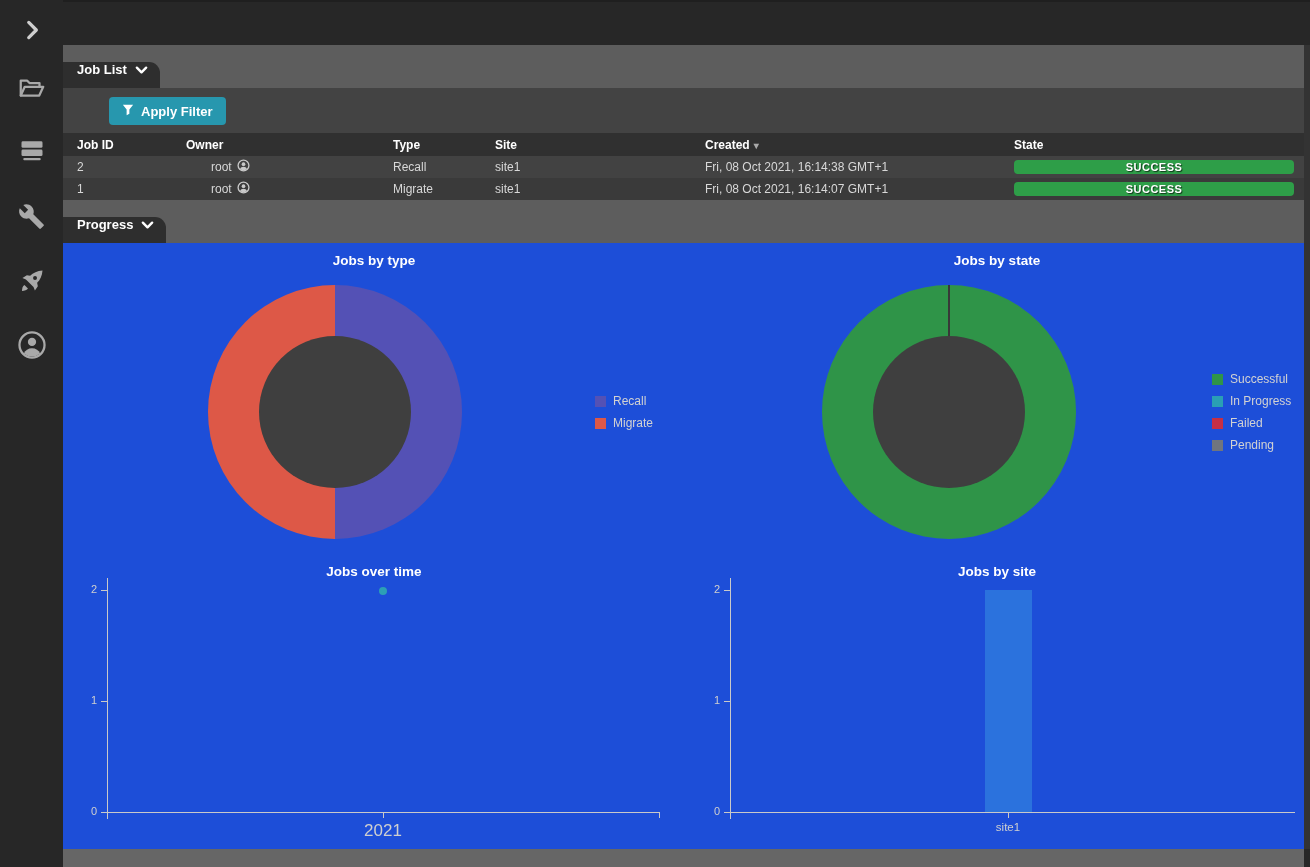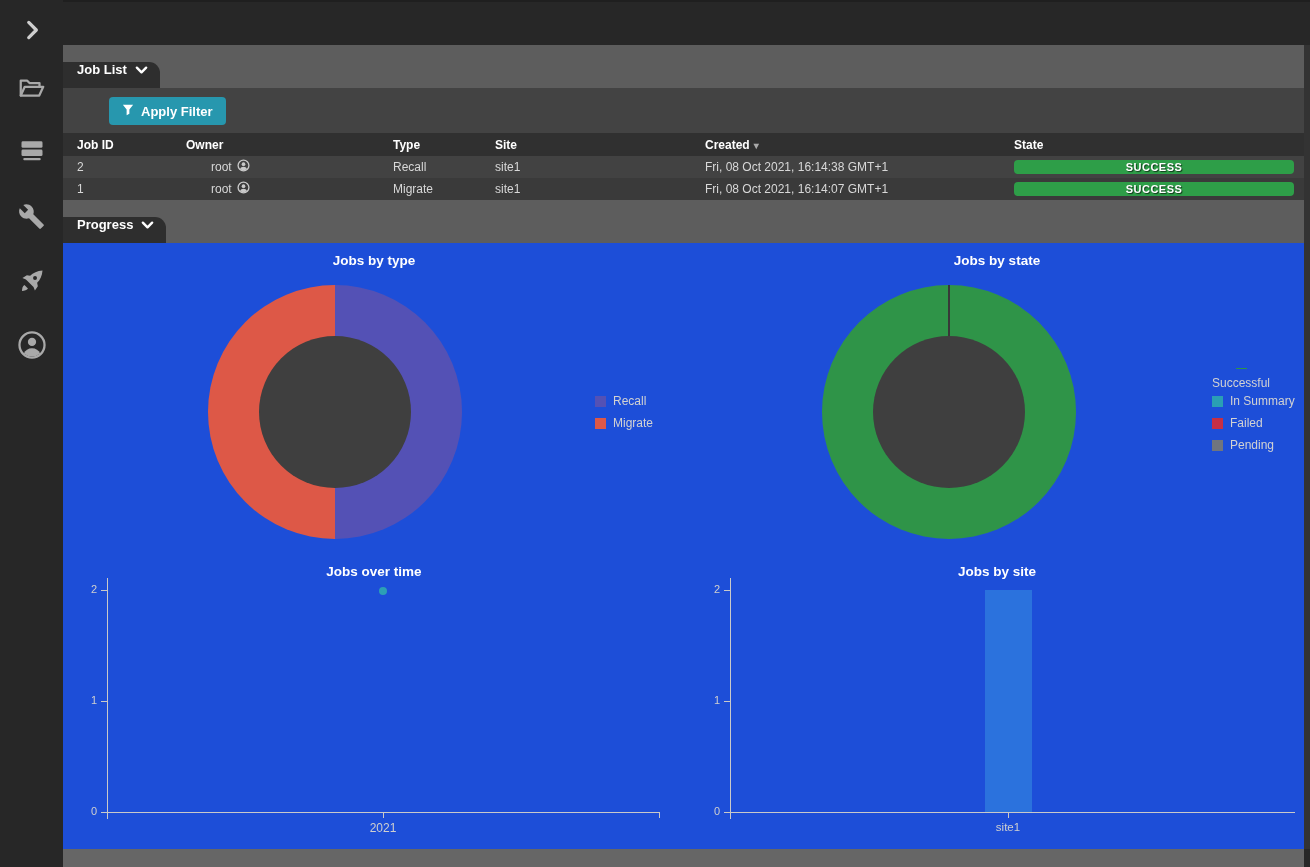--- a/index.html
+++ b/index.html
@@ -202,46 +202,46 @@
           <span class="legend-swatch" style="background: rgb(84, 81, 181);"></span>
           <span class="legend-text">Recall</span>
         </div>
         <div class="legend-row" style="position: absolute; left: 532px; top: 169px;">
           <span class="legend-swatch" style="background: rgb(221, 88, 71);"></span>
           <span class="legend-text">Migrate</span>
         </div>
         <div style="position: absolute; left: 759px; top: 42px; width: 254px; height: 254px; border-radius: 50%; background: conic-gradient(rgb(47, 148, 72) 0deg, rgb(47, 148, 72) 360deg);"></div>
         <div style="position: absolute; left: 885px; top: 42px; width: 2px; height: 53px; background: rgb(56, 56, 56);"></div>
         <div style="position: absolute; left: 810px; top: 93px; width: 152px; height: 152px; border-radius: 50%; background: rgb(63, 63, 63);"></div>
-        <div class="legend-row" style="position: absolute; left: 1149px; top: 125px; flex-direction: column;">
+        <div class="legend-row" style="position: absolute; left: 1149px; top: 125px;">
           <span class="legend-swatch" style="background: rgb(47, 148, 72);"></span>
           <span class="legend-text">Successful</span>
         </div>
         <div class="legend-row" style="position: absolute; left: 1149px; top: 147px;">
           <span class="legend-swatch" style="background: rgb(42, 159, 180);"></span>
-          <span class="legend-text">In Summary</span>
+          <span class="legend-text">In Progress</span>
         </div>
         <div class="legend-row" style="position: absolute; left: 1149px; top: 169px;">
           <span class="legend-swatch" style="background: rgb(198, 47, 69);"></span>
           <span class="legend-text">Failed</span>
         </div>
         <div class="legend-row" style="position: absolute; left: 1149px; top: 191px;">
           <span class="legend-swatch" style="background: rgb(112, 117, 126);"></span>
           <span class="legend-text">Pending</span>
         </div>
         <div style="position: absolute; left: 44px; top: 335px; width: 1px; height: 241px; background: rgb(201, 201, 201);"></div>
         <div style="position: absolute; left: 38px; top: 569px; width: 6px; height: 1px; background: rgb(201, 201, 201);"></div>
         <div style="position: absolute; left: 10px; top: 562px; width: 24px; text-align: right; color: rgb(207, 207, 207); font-size: 11px;">0</div>
         <div style="position: absolute; left: 38px; top: 458px; width: 6px; height: 1px; background: rgb(201, 201, 201);"></div>
         <div style="position: absolute; left: 10px; top: 451px; width: 24px; text-align: right; color: rgb(207, 207, 207); font-size: 11px;">1</div>
         <div style="position: absolute; left: 38px; top: 347px; width: 6px; height: 1px; background: rgb(201, 201, 201);"></div>
         <div style="position: absolute; left: 10px; top: 340px; width: 24px; text-align: right; color: rgb(207, 207, 207); font-size: 11px;">2</div>
         <div style="position: absolute; left: 44px; top: 569px; width: 553px; height: 1px; background: rgb(201, 201, 201);"></div>
         <div style="position: absolute; left: 320px; top: 569px; width: 1px; height: 6px; background: rgb(201, 201, 201);"></div>
-        <div style="position: absolute; left: 280px; top: 578px; width: 80px; text-align: center; color: rgb(207, 207, 207); font-size: 12px;">2021</div>
+        <div style="position: absolute; left: 280px; top: 578px; width: 80px; text-align: center; color: rgb(207, 207, 207); font-size: 17px;">2021</div>
         <div style="position: absolute; left: 316px; top: 344px; width: 8px; height: 8px; border-radius: 50%; background: rgb(44, 159, 181);"></div>
         <div style="position: absolute; left: 596px; top: 569px; width: 1px; height: 6px; background: rgb(201, 201, 201);"></div>
         <div style="position: absolute; left: 667px; top: 335px; width: 1px; height: 241px; background: rgb(201, 201, 201);"></div>
         <div style="position: absolute; left: 661px; top: 569px; width: 6px; height: 1px; background: rgb(201, 201, 201);"></div>
         <div style="position: absolute; left: 633px; top: 562px; width: 24px; text-align: right; color: rgb(207, 207, 207); font-size: 11px;">0</div>
         <div style="position: absolute; left: 661px; top: 458px; width: 6px; height: 1px; background: rgb(201, 201, 201);"></div>
         <div style="position: absolute; left: 633px; top: 451px; width: 24px; text-align: right; color: rgb(207, 207, 207); font-size: 11px;">1</div>
         <div style="position: absolute; left: 661px; top: 347px; width: 6px; height: 1px; background: rgb(201, 201, 201);"></div>
         <div style="position: absolute; left: 633px; top: 340px; width: 24px; text-align: right; color: rgb(207, 207, 207); font-size: 11px;">2</div>
         <div style="position: absolute; left: 667px; top: 569px; width: 565px; height: 1px; background: rgb(201, 201, 201);"></div>

